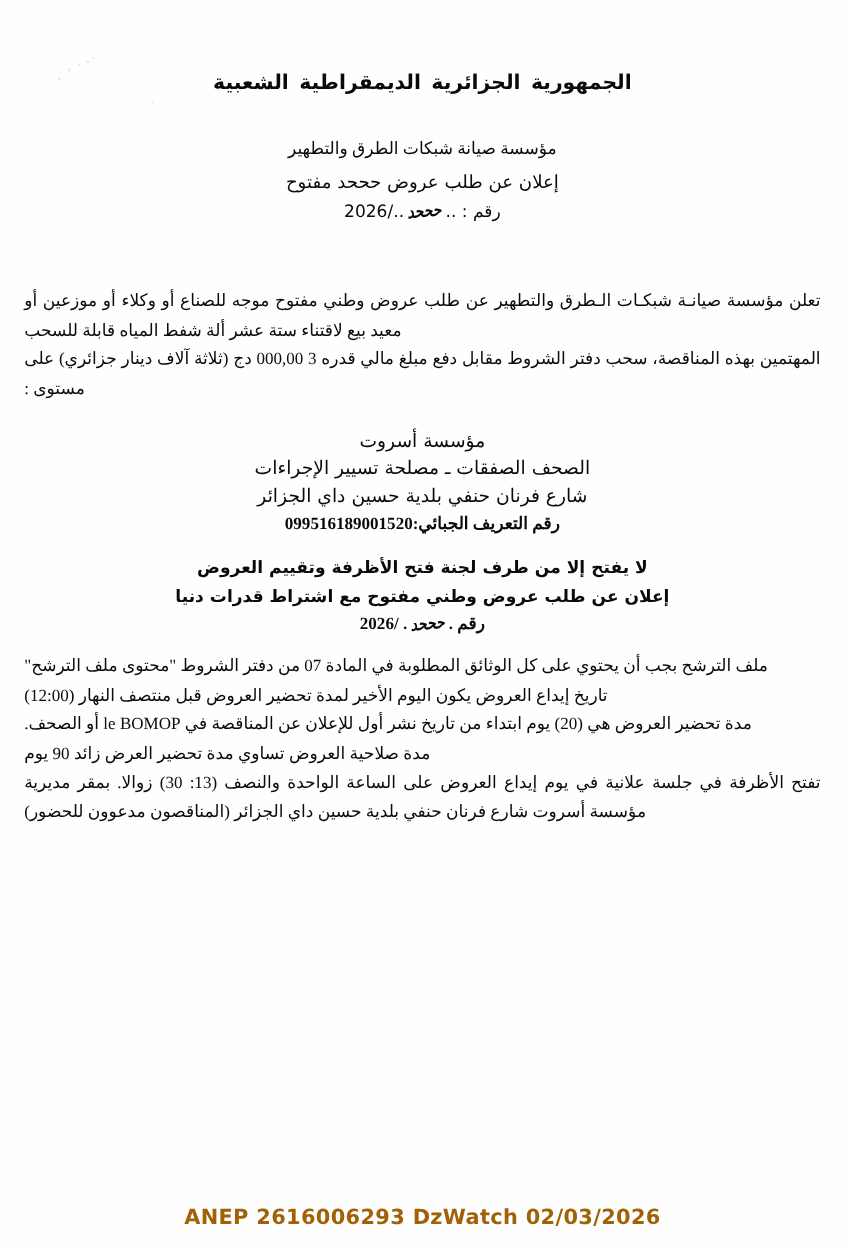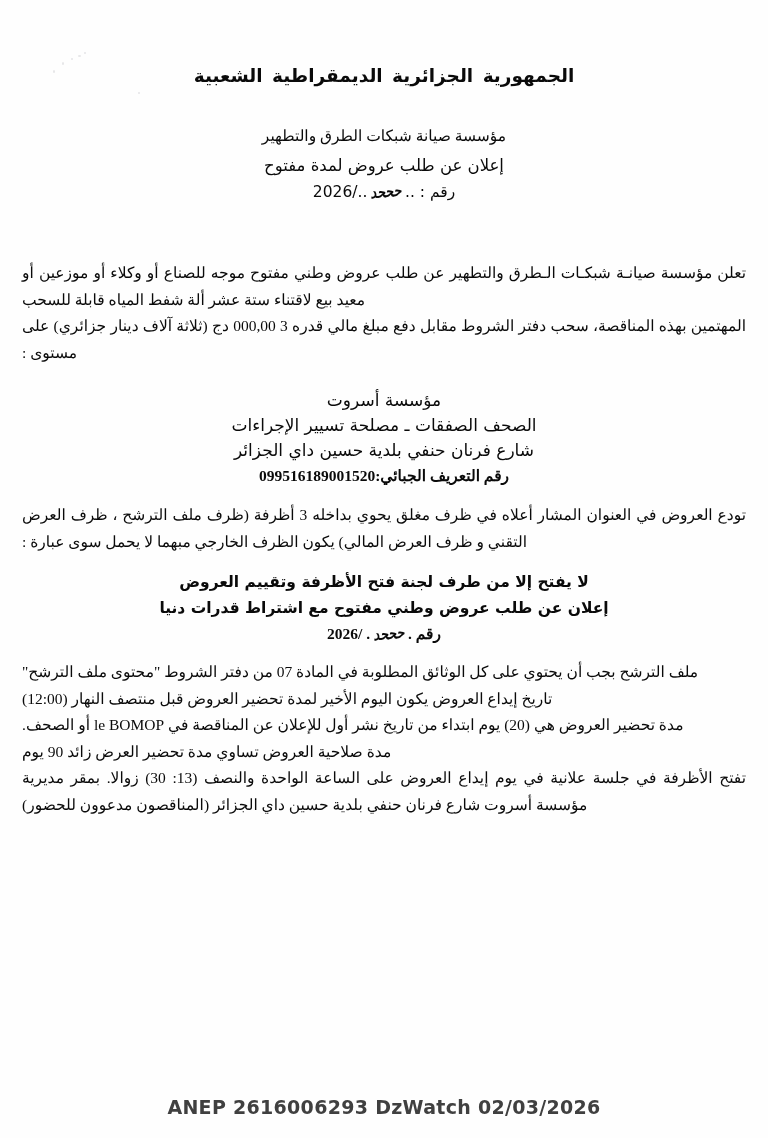--- a/index.html
+++ b/index.html
@@ -144,21 +144,21 @@
   }
 
   
   .footer {
     position: absolute;
     left: 0;
     right: 0;
     top: 1096px;
     text-align: center;
     direction: ltr;
-    color: #404040;
+    color: #a16207;
     font-family: "DejaVu Sans", "Liberation Sans", sans-serif;
     font-size: 19px;
     font-weight: 700;
     letter-spacing: .3px;
   }
 </style>
 </head>
 <body>
 
 <div class="page">
@@ -171,41 +171,40 @@
   <span class="speckle sp6"></span>
 
   <div class="content">
 
     <div>
       <p class="head-line h-republic">الجمهورية الجزائرية الديمقراطية الشعبية</p>
 
 
       <p class="head-line h-org">مؤسسة صيانة شبكات الطرق والتطهير</p>
 
-      <p class="head-line h-announce">إعلان عن طلب عروض لمدة مفتوح</p>
+      <p class="head-line h-announce">إعلان عن طلب عروض حححد مفتوح</p>
 
       <p class="head-line h-number">
         <span>رقم : ..</span><span class="scribble">حححد</span><span>../2026</span>
       </p>
     </div>
 
     <p class="para intro">تعلن مؤسسة صيانـة شبكـات الـطرق والتطهير عن طلب عروض وطني مفتوح موجه للصناع أو  وكلاء أو موزعين أو معيد بيع لاقتناء ستة عشر ألة شفط المياه قابلة للسحب</p>
 
     <p class="para deposit">المهتمين بهذه المناقصة، سحب دفتر الشروط مقابل دفع مبلغ مالي قدره 3 000,00 دج (ثلاثة آلاف دينار جزائري) على مستوى :</p>
 
     <div class="addr-block">
       <p class="addr">مؤسسة أسروت</p>
       <p class="addr">الصحف الصفقات ـ مصلحة تسيير الإجراءات</p>
       <p class="addr">شارع فرنان حنفي بلدية حسين داي الجزائر</p>
       <p class="addr nif">
         <span>رقم التعريف الجبائي:</span><span class="ltr-inline">099516189001520</span>
       </p>
     </div>
 
-    <p class="para" style="margin-top:14px;">تودع العروض في العنوان المشار أعلاه في ظرف مغلق يحوي بداخله 3 أظرفة (ظرف ملف الترشح ، ظرف العرض التقني و ظرف العرض المالي) يكون الظرف الخارجي مبهما لا يحمل سوى عبارة :</p>
 
     <div class="stmt-block">
       <p class="stmt">لا يفتح إلا من طرف لجنة فتح الأظرفة وتقييم العروض</p>
       <p class="stmt">إعلان عن طلب عروض وطني مفتوح مع اشتراط قدرات دنيا</p>
       <p class="stmt num">
         <span>رقم .</span><span class="scribble">حححد</span><span>. /2026</span>
       </p>
     </div>
 
     <div class="tail">

